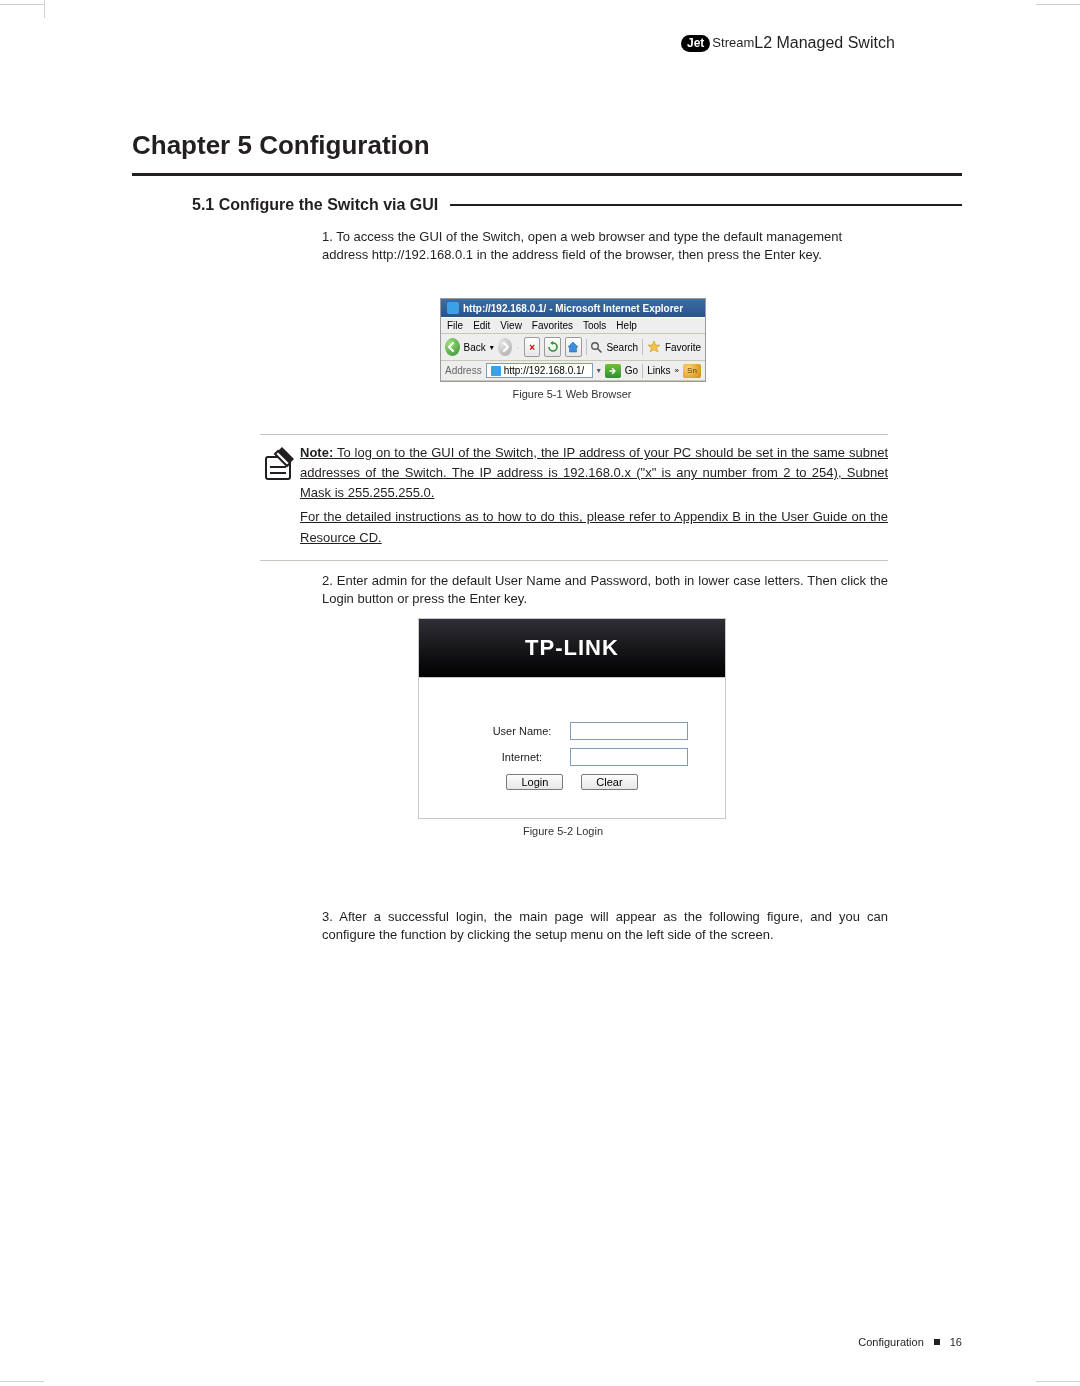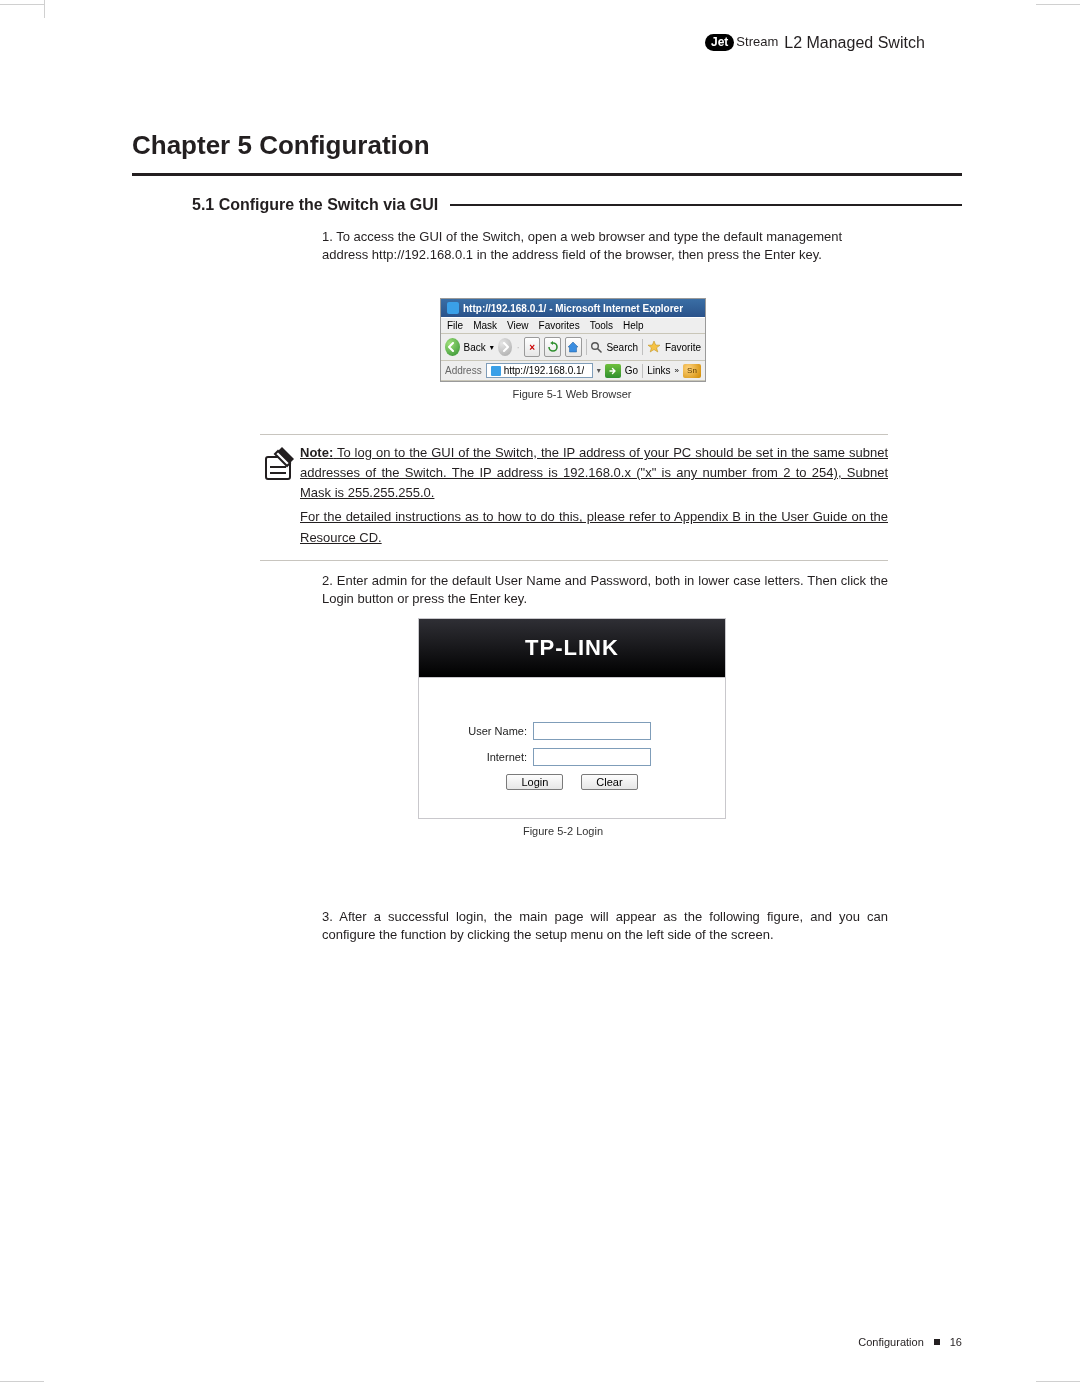--- a/index.html
+++ b/index.html
@@ -23,23 +23,23 @@
   
   .crop { position: absolute; background: #d0d0d0; }
   .crop.h { height: 1px; width: 44px; }
   .crop.v { width: 1px; height: 44px; }
 
   
   .hdrline {
     position: absolute;
     top: 34px;
     right: 118px;
-    left: 705px;
-    display: flex;
-    gap: 6px;
+    left: 681px;
+    display: flex;
+    align-items: center;
     font-size: 14px;
   }
   .brand-pill {
     display: inline-flex;
     align-items: baseline;
     gap: 2px;
   }
   .brand-pill .jet {
     background: #000;
     color: #fff;
@@ -250,21 +250,21 @@
     color: #fff; font-weight: 700; font-size: 22px; letter-spacing: 1px;
     font-family: Arial, sans-serif;
   }
   .login-body {
     padding: 44px 24px 28px 24px;
     font-family: Tahoma, Verdana, sans-serif;
     font-size: 11px;
     color: #222;
   }
   .form-row { display: flex; align-items: center; gap: 6px; margin-bottom: 8px; }
-  .form-row .lbl { width: 84px; text-align: right; }
+  .form-row .lbl { width: 84px; text-align: center; margin-left: 37px; }
   .form-row input[type="text"],
   .form-row input[type="password"] {
     width: 112px; height: 16px;
     border: 1px solid #7f9db9;
     background: #fff;
     font-size: 11px;
     padding: 0 2px;
   }
   .btn-row { display: flex; gap: 18px; justify-content: center; margin-top: 8px; }
   .btn-row button {
@@ -328,21 +328,21 @@
   </div>
 
   <div class="fig1-wrap">
     <div class="ie">
       <div class="titlebar">
         <span class="ieicon"></span>
         <span>http://192.168.0.1/ - Microsoft Internet Explorer</span>
       </div>
       <div class="menubar">
         <span>File</span>
-        <span>Mask</span>
+        <span>Edit</span>
         <span>View</span>
         <span>Favorites</span>
         <span>Tools</span>
         <span>Help</span>
       </div>
       <div class="toolbar">
         <span class="btn-round">
           <svg width="10" height="10" viewBox="0 0 10 10">
               <path d="M6 1 L2 5 L6 9" stroke="#fff" stroke-width="2" fill="none" stroke-linecap="round" stroke-linejoin="round"></path>
             </svg>

